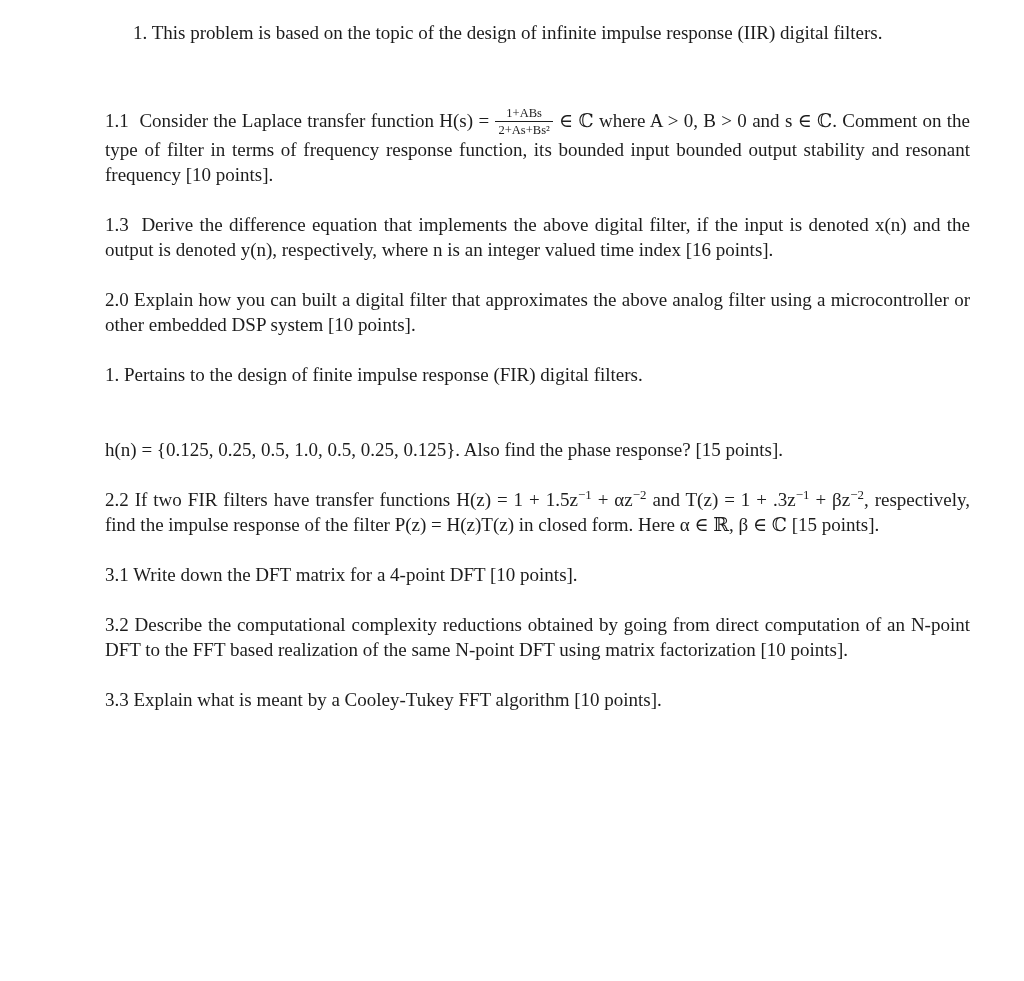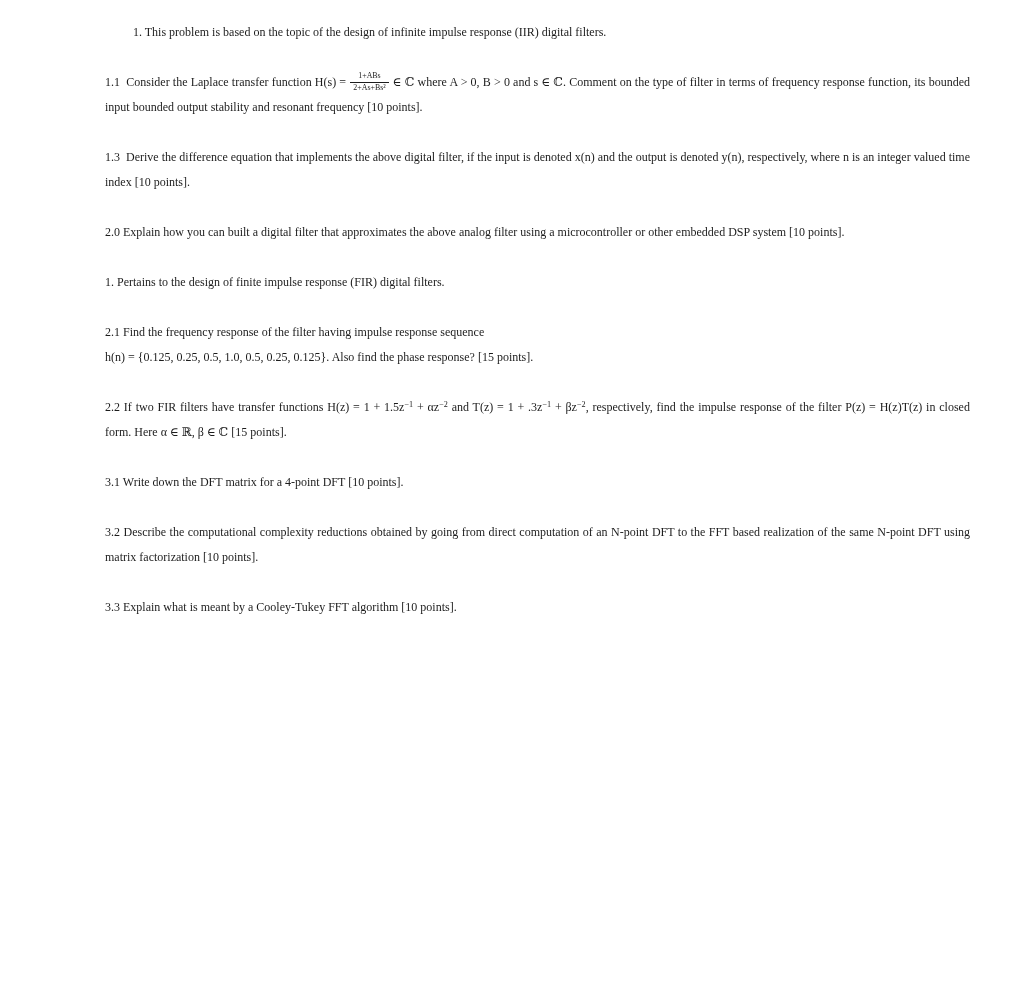--- a/index.html
+++ b/index.html
@@ -7,21 +7,21 @@
     padding: 0;
     background: #ffffff;
   }
   .page {
     width: 1024px;
     height: 981px;
     box-sizing: border-box;
     background: #ffffff;
     padding: 20px 54px 30px 105px;
     font-family: "Liberation Serif", "DejaVu Serif", serif;
-    font-size: 12px;
+    font-size: 19px;
     line-height: 25px;
     color: #1c1c1c;
     overflow: hidden;
   }
   p.para {
     margin: 0 0 25px 0;
     text-align: justify;
   }
   p.para.indent {
     text-indent: 28px;
@@ -37,34 +37,35 @@
     display: inline-block;
     vertical-align: -0.55em;
     text-align: center;
     font-size: 0.66em;
     line-height: 1.12;
     padding: 0 1px;
   }
   .frac .num {
     display: block;
     padding: 0 3px 1px 3px;
+    margin-top: 36px;
   }
   .frac .den {
     display: block;
     border-top: 1px solid currentColor;
     padding: 1px 3px 0 3px;
   }
 </style>
 </head>
 <body>
 
 <main class="page">
   <p class="para indent"><span class="rm">1. This problem is based on the topic of the design of infinite impulse response (IIR) digital filters.</span></p>
   <p class="para"><span class="rm">1.1&nbsp; Consider the Laplace transfer function </span><span class="it">H(s)</span><span class="rm"> = </span><span class="frac"><span class="num">1+ABs</span><span class="den">2+As+Bs²</span></span><span class="rm"> ∈ ℂ where </span><span class="it">A</span><span class="rm"> &gt; 0, </span><span class="it">B</span><span class="rm"> &gt; 0 and </span><span class="it">s</span><span class="rm"> ∈ ℂ. Comment on the type of filter in terms of frequency response function, its bounded input bounded output stability and resonant frequency [10 points].</span></p>
-  <p class="para"><span class="rm">1.3&nbsp; Derive the difference equation that implements the above digital filter, if the input is denoted </span><span class="it">x(n)</span><span class="rm"> and the output is denoted </span><span class="it">y(n)</span><span class="rm">, respectively, where </span><span class="it">n</span><span class="rm"> is an integer valued time index [10 points].</span></p>
+  <p class="para"><span class="rm">1.3&nbsp; Derive the difference equation that implements the above digital filter, if the input is denoted </span><span class="it">x(n)</span><span class="rm"> and the output is denoted </span><span class="it">y(n)</span><span class="rm">, respectively, where </span><span class="it">n</span><span class="rm"> is an integer valued time index [16 points].</span></p>
   <p class="para"><span class="rm">2.0 Explain how you can built a digital filter that approximates the above analog filter using a microcontroller or other embedded DSP system [10 points].</span></p>
   <p class="para"><span class="rm">1. Pertains to the design of finite impulse response (FIR) digital filters.</span></p>
-  <p class="para"><span class="rm">2.1 Find the frequency response of the filter having impulse response sequence</span><br><span class="it">h(n)</span><span class="rm"> = {0.125, 0.25, 0.5, 1.0, 0.5, 0.25, 0.125}. Also find the phase response? [15 points].</span></p>
+  <p class="para"><br><span class="it">h(n)</span><span class="rm"> = {0.125, 0.25, 0.5, 1.0, 0.5, 0.25, 0.125}. Also find the phase response? [15 points].</span></p>
   <p class="para"><span class="rm">2.2 If two FIR filters have transfer functions </span><span class="it">H(z)</span><span class="rm"> = 1 + 1.5</span><span class="it">z</span><sup class="sp">−1</sup><span class="rm"> + </span><span class="it">αz</span><sup class="sp">−2</sup><span class="rm"> and </span><span class="it">T(z)</span><span class="rm"> = 1 + .3</span><span class="it">z</span><sup class="sp">−1</sup><span class="rm"> + </span><span class="it">βz</span><sup class="sp">−2</sup><span class="rm">, respectively, find the impulse response of the filter </span><span class="it">P(z)</span><span class="rm"> = </span><span class="it">H(z)T(z)</span><span class="rm"> in closed form. Here </span><span class="it">α</span><span class="rm"> ∈ ℝ, </span><span class="it">β</span><span class="rm"> ∈ ℂ [15 points].</span></p>
   <p class="para"><span class="rm">3.1 Write down the DFT matrix for a 4-point DFT [10 points].</span></p>
   <p class="para"><span class="rm">3.2 Describe the computational complexity reductions obtained by going from direct computation of an </span><span class="it">N</span><span class="rm">-point DFT to the FFT based realization of the same </span><span class="it">N</span><span class="rm">-point DFT using matrix factorization [10 points].</span></p>
   <p class="para"><span class="rm">3.3 Explain what is meant by a Cooley-Tukey FFT algorithm [10 points].</span></p>
 </main>
 
 </body></html>

